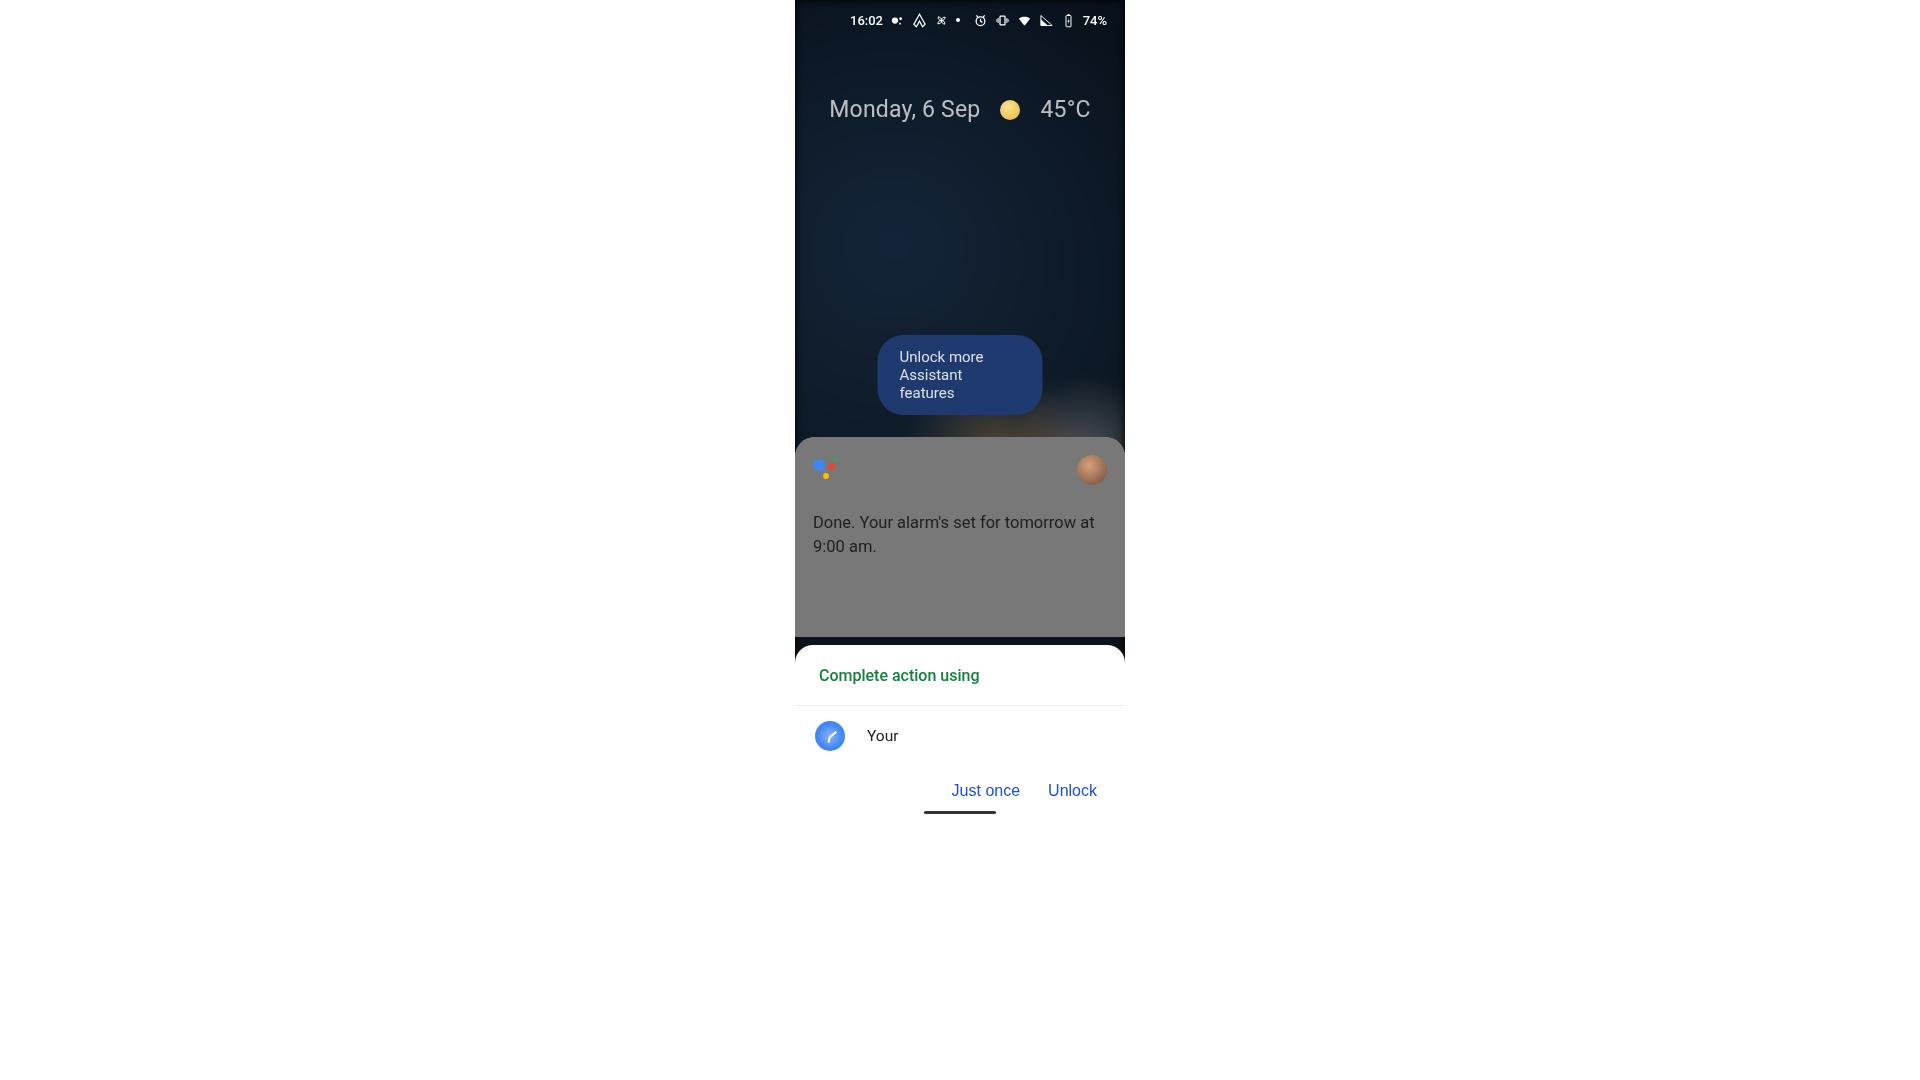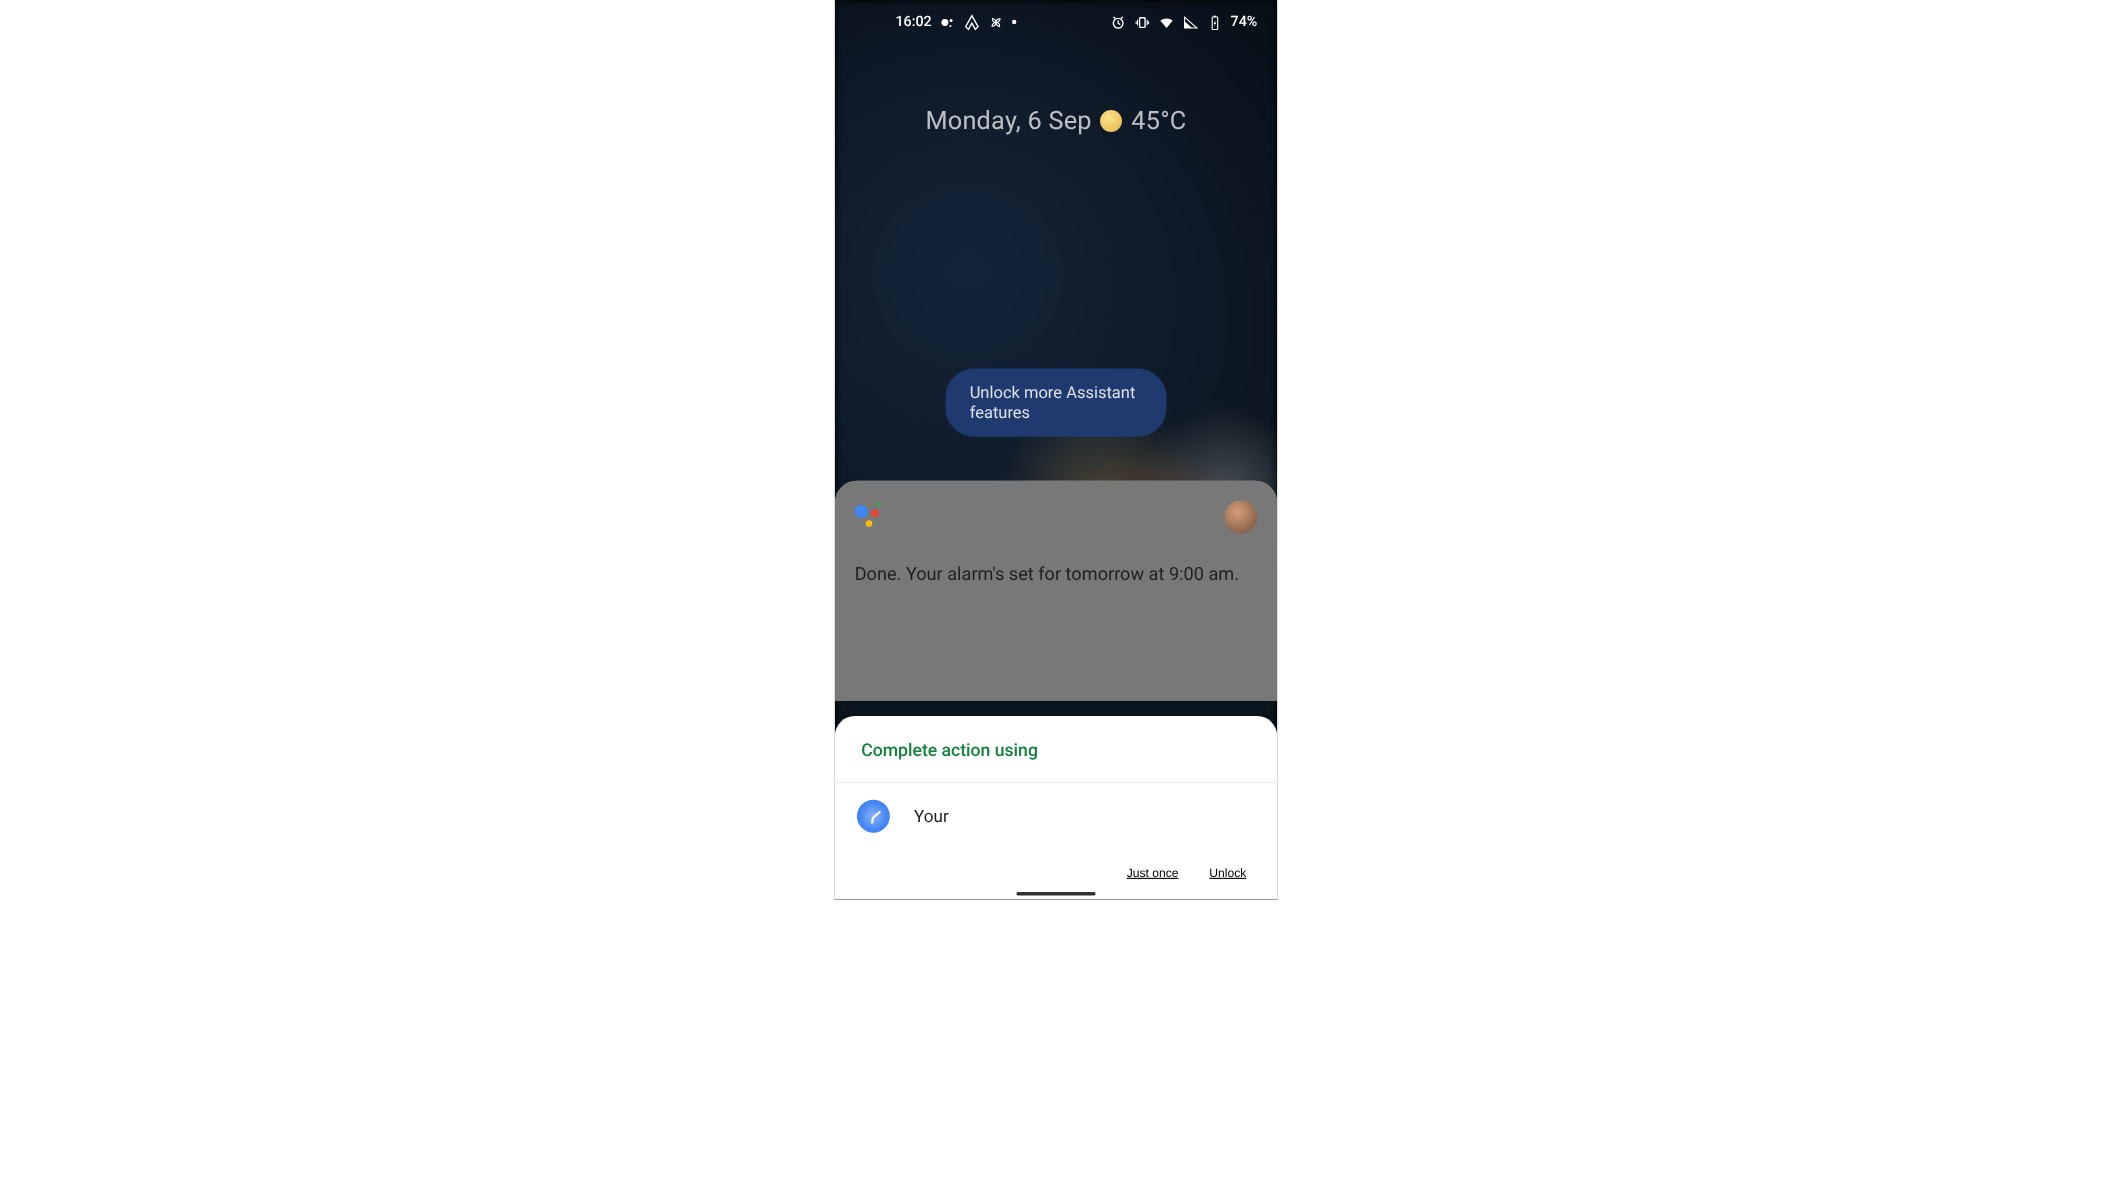--- a/index.html
+++ b/index.html
@@ -7,21 +7,21 @@
       width: 1920px;
       height: 1080px;
       background: #ffffff;
       font-family: Roboto, -apple-system, BlinkMacSystemFont, "Segoe UI", sans-serif;
       display: flex;
       justify-content: center;
       align-items: flex-start;
       overflow: hidden;
     }
     .phone {
-      width: 402px;
+      width: 330px;
       height: 818px;
       position: relative;
       background: #000;
       overflow: hidden;
     }
     .background-layer {
       position: absolute;
       inset: 0;
       background:
         radial-gradient(circle at 60% 55%, rgba(255,210,130,0.45), transparent 18%),
@@ -60,21 +60,21 @@
       left: 0; right: 0;
       text-align: center;
       color: rgba(255,255,255,0.72);
       font-size: 23px;
       font-weight: 400;
       letter-spacing: 0.2px;
       z-index: 3;
       display: flex;
       justify-content: center;
       align-items: center;
-      gap: 8px;
+      gap: 20px;
     }
     .weather-sun {
       width: 20px; height: 20px; border-radius: 50%;
       background: radial-gradient(circle at 40% 35%, #ffe28a, #e0b548);
       display: inline-block;
     }
 
     .assistant-pill {
       position: absolute;
       top: 335px;
@@ -179,27 +179,26 @@
     }
     .simple-alarm-icon svg { width: 20px; height: 20px; fill: #3b5bd6; }
 
     .sheet-actions {
       display: flex;
       justify-content: flex-end;
       gap: 28px;
       padding: 16px 28px 10px 28px;
     }
     .action-btn {
-      color: #000000;
-      font-size: 11px;
+      color: #1d4ed8;
+      font-size: 16px;
       font-weight: 500;
       background: none;
       border: none;
       cursor: pointer;
-      text-decoration: underline;
     }
 
     .nav-handle {
       position: absolute;
       bottom: 4px;
       left: 50%;
       transform: translateX(-50%);
       width: 72px; height: 3px;
       background: #333;
       border-radius: 2px;

